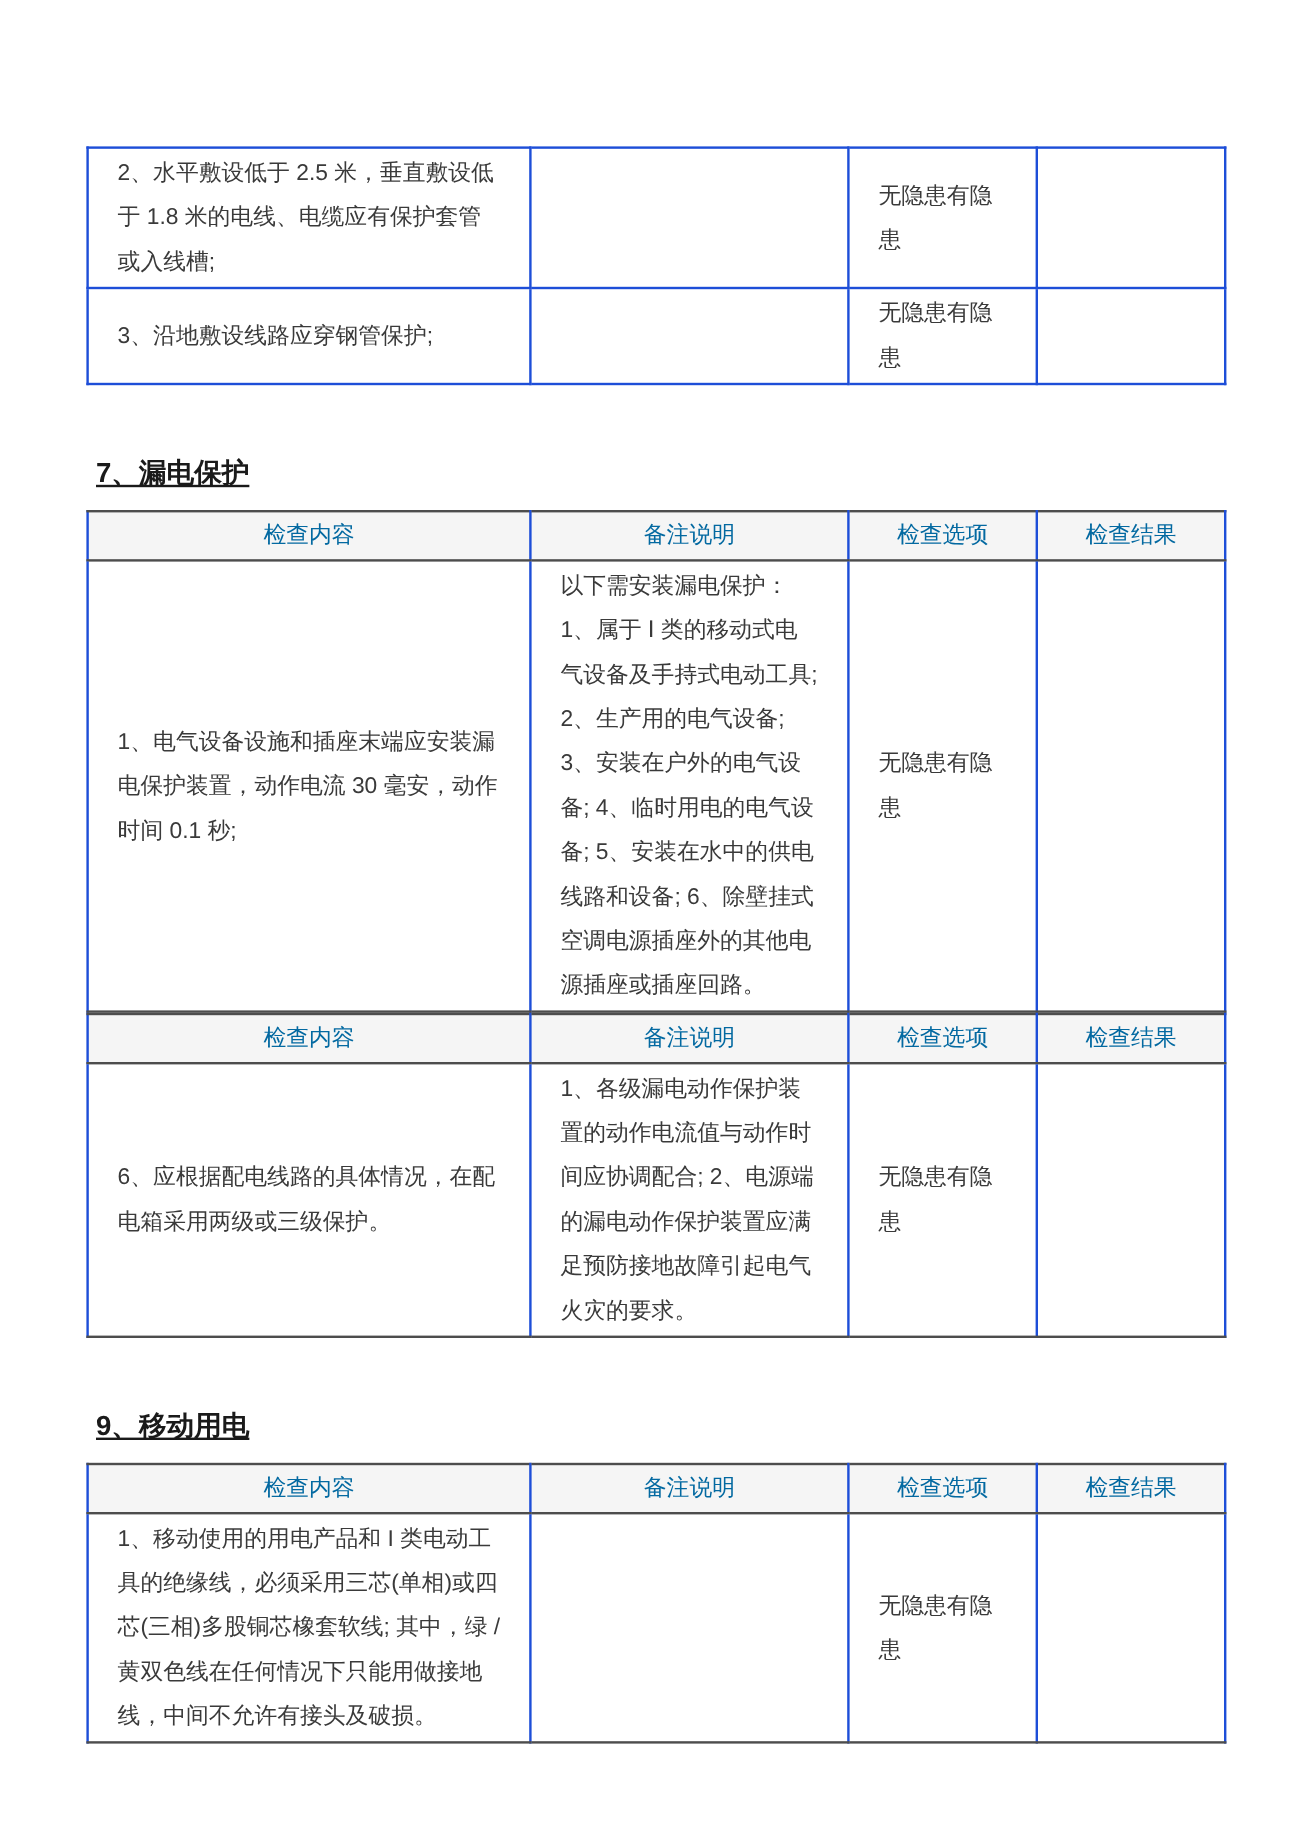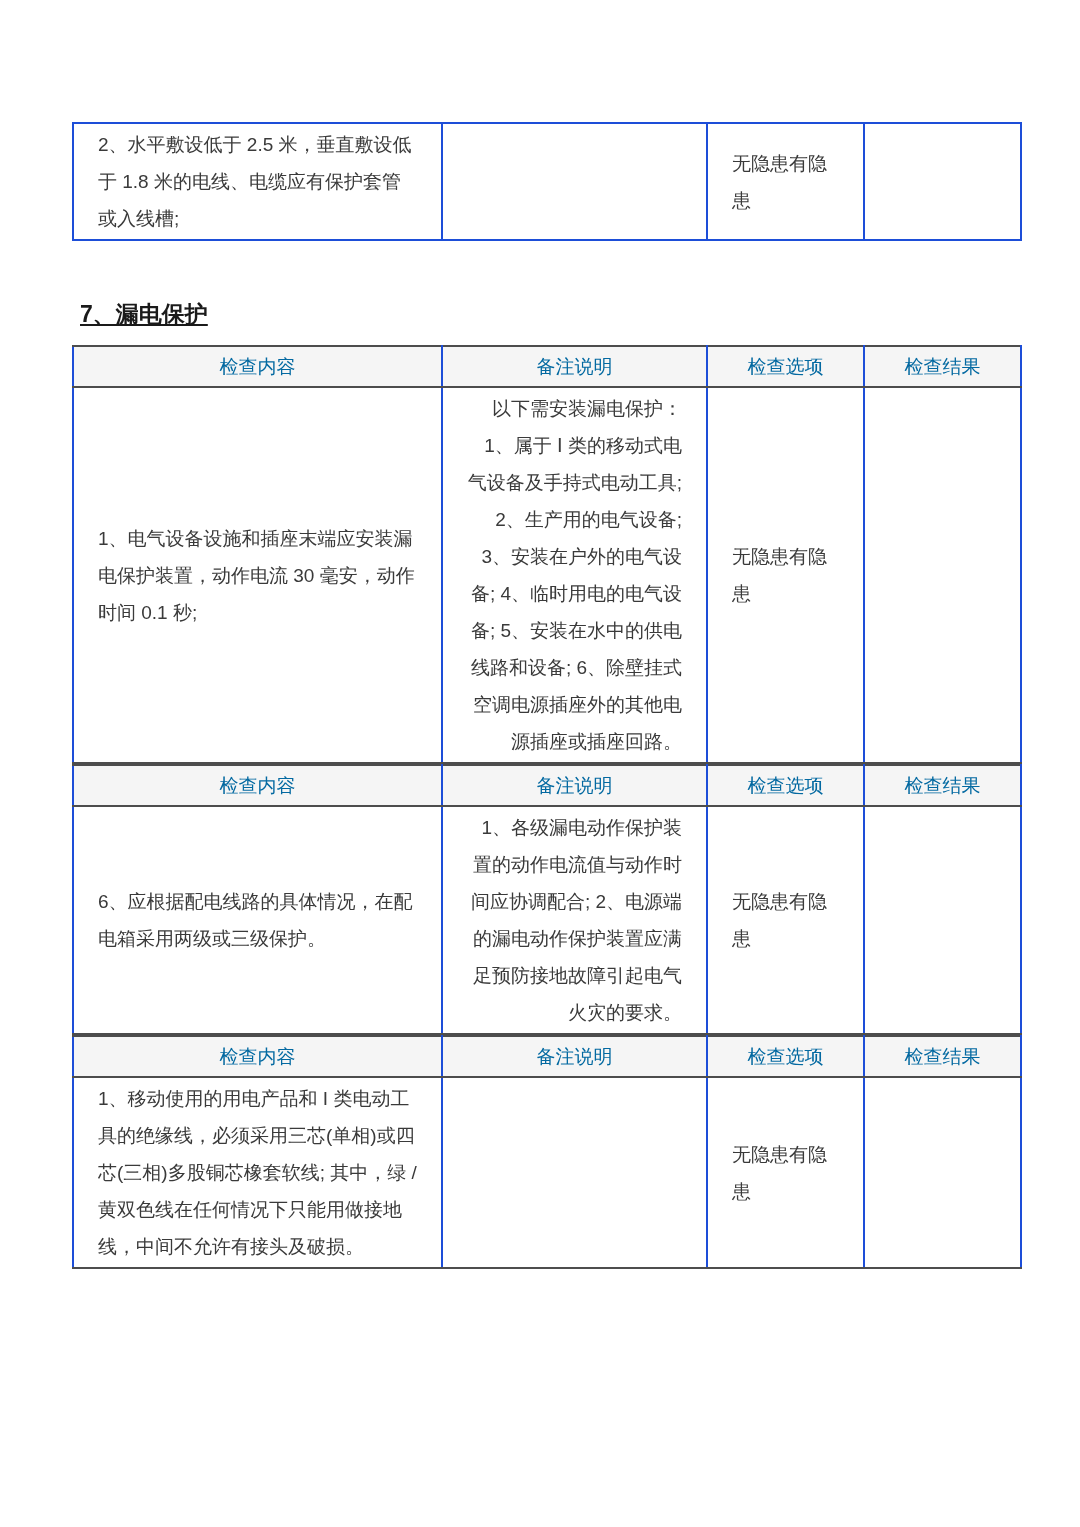--- a/index.html
+++ b/index.html
@@ -46,21 +46,21 @@
     color: #0369a1;
     height: 40px;
     padding: 1px 4px;
     border-top: 2px solid #4d4d4d;
     border-bottom: 2px solid #4d4d4d;
   }
   table.section-table tbody tr:last-child td {
     border-bottom: 2px solid #4d4d4d;
   }
   td.cell-content { text-align: left; }
-  td.cell-remark  { text-align: right; }
+  td.cell-remark  { text-align: left; }
   td.cell-options { text-align: left; }
   td.cell-result  { text-align: center; }
   .section-heading {
     margin: 58px 0 16px 8px;
     font-size: 23px;
     line-height: 30px;
     font-weight: 700;
     color: #1a1a1a;
     text-decoration: underline;
   }
@@ -74,20 +74,26 @@
     <table class="check-table continuation-table">
       <colgroup>
           <col class="c1">
           <col class="c2">
           <col class="c3">
           <col class="c4">
         </colgroup>
       <tbody>
         <tr>
           <td class="cell-content">2、水平敷设低于 2.5 米，垂直敷设低于 1.8 米的电线、电缆应有保护套管或入线槽;</td>
+          <td class="cell-remark"></td>
+          <td class="cell-options">无隐患有隐患</td>
+          <td class="cell-result"></td>
+        </tr>
+        <tr>
+          <td class="cell-content">3、沿地敷设线路应穿钢管保护;</td>
           <td class="cell-remark"></td>
           <td class="cell-options">无隐患有隐患</td>
           <td class="cell-result"></td>
         </tr>
       </tbody>
     </table>
 
     <h2 class="section-heading">7、漏电保护</h2>
     <table class="check-table section-table">
       <colgroup>
@@ -132,20 +138,21 @@
       <tbody>
         <tr>
           <td class="cell-content">6、应根据配电线路的具体情况，在配电箱采用两级或三级保护。</td>
           <td class="cell-remark">1、各级漏电动作保护装置的动作电流值与动作时间应协调配合; 2、电源端的漏电动作保护装置应满足预防接地故障引起电气火灾的要求。</td>
           <td class="cell-options">无隐患有隐患</td>
           <td class="cell-result"></td>
         </tr>
       </tbody>
     </table>
 
+    <h2 class="section-heading">9、移动用电</h2>
     <table class="check-table section-table">
       <colgroup>
           <col class="c1">
           <col class="c2">
           <col class="c3">
           <col class="c4">
         </colgroup>
       <thead>
         <tr>
           <th>检查内容</th>

